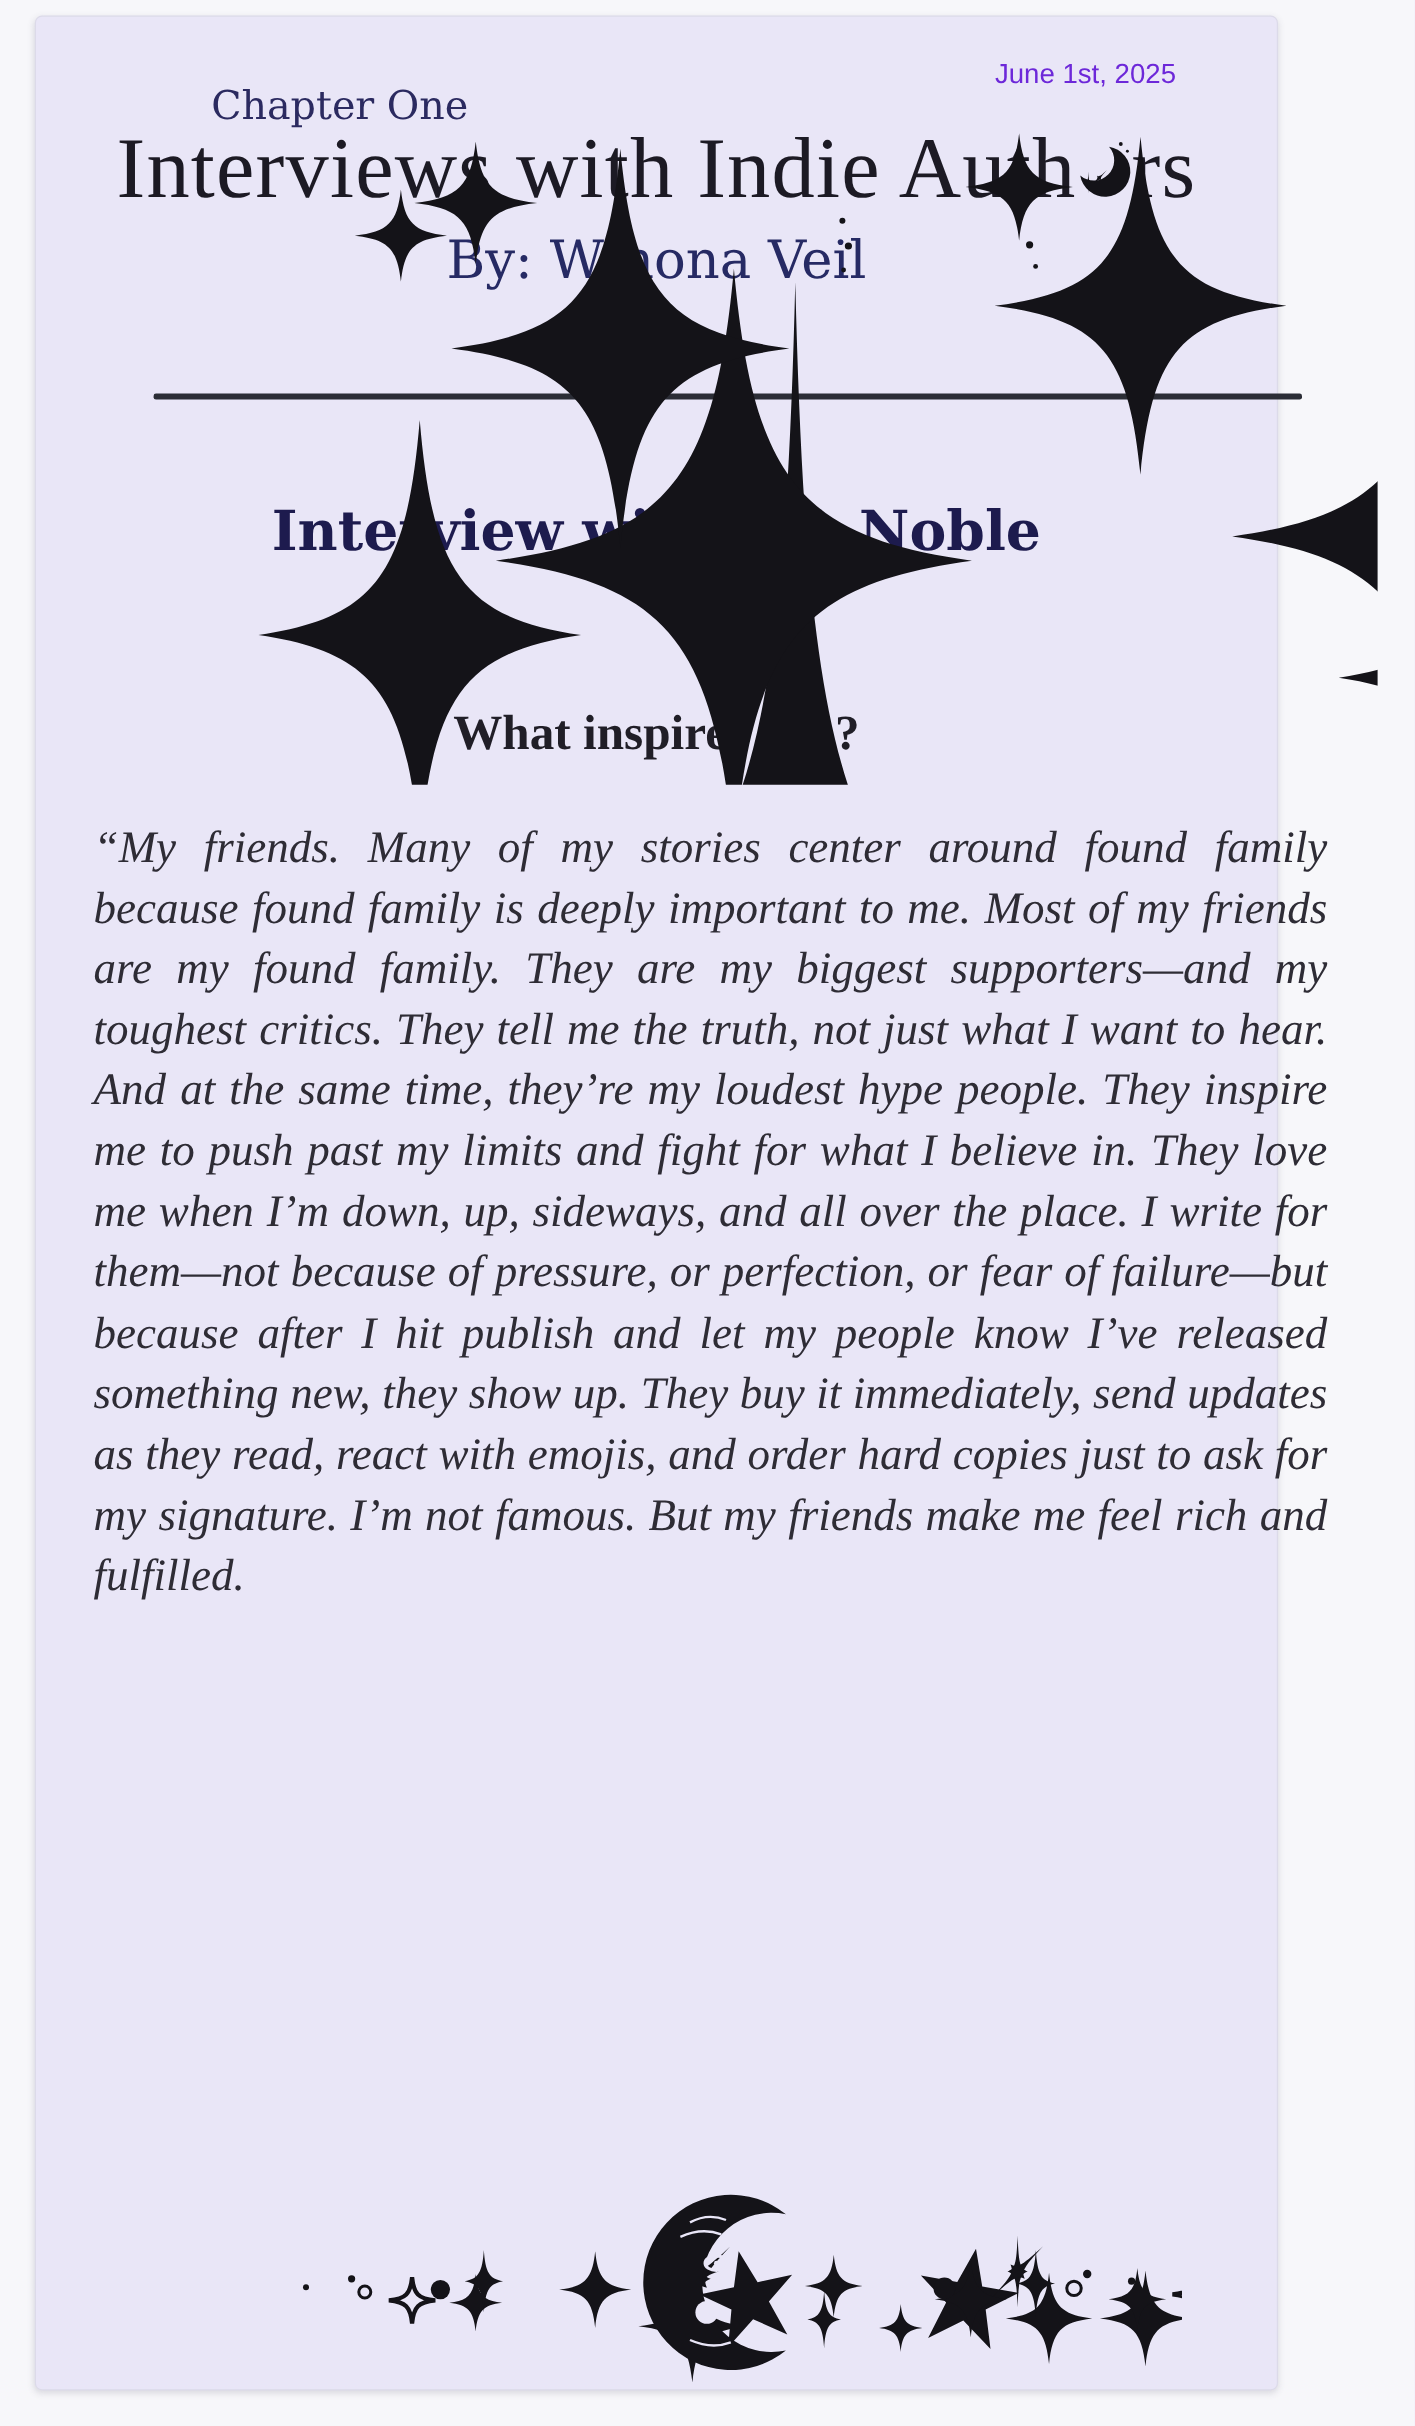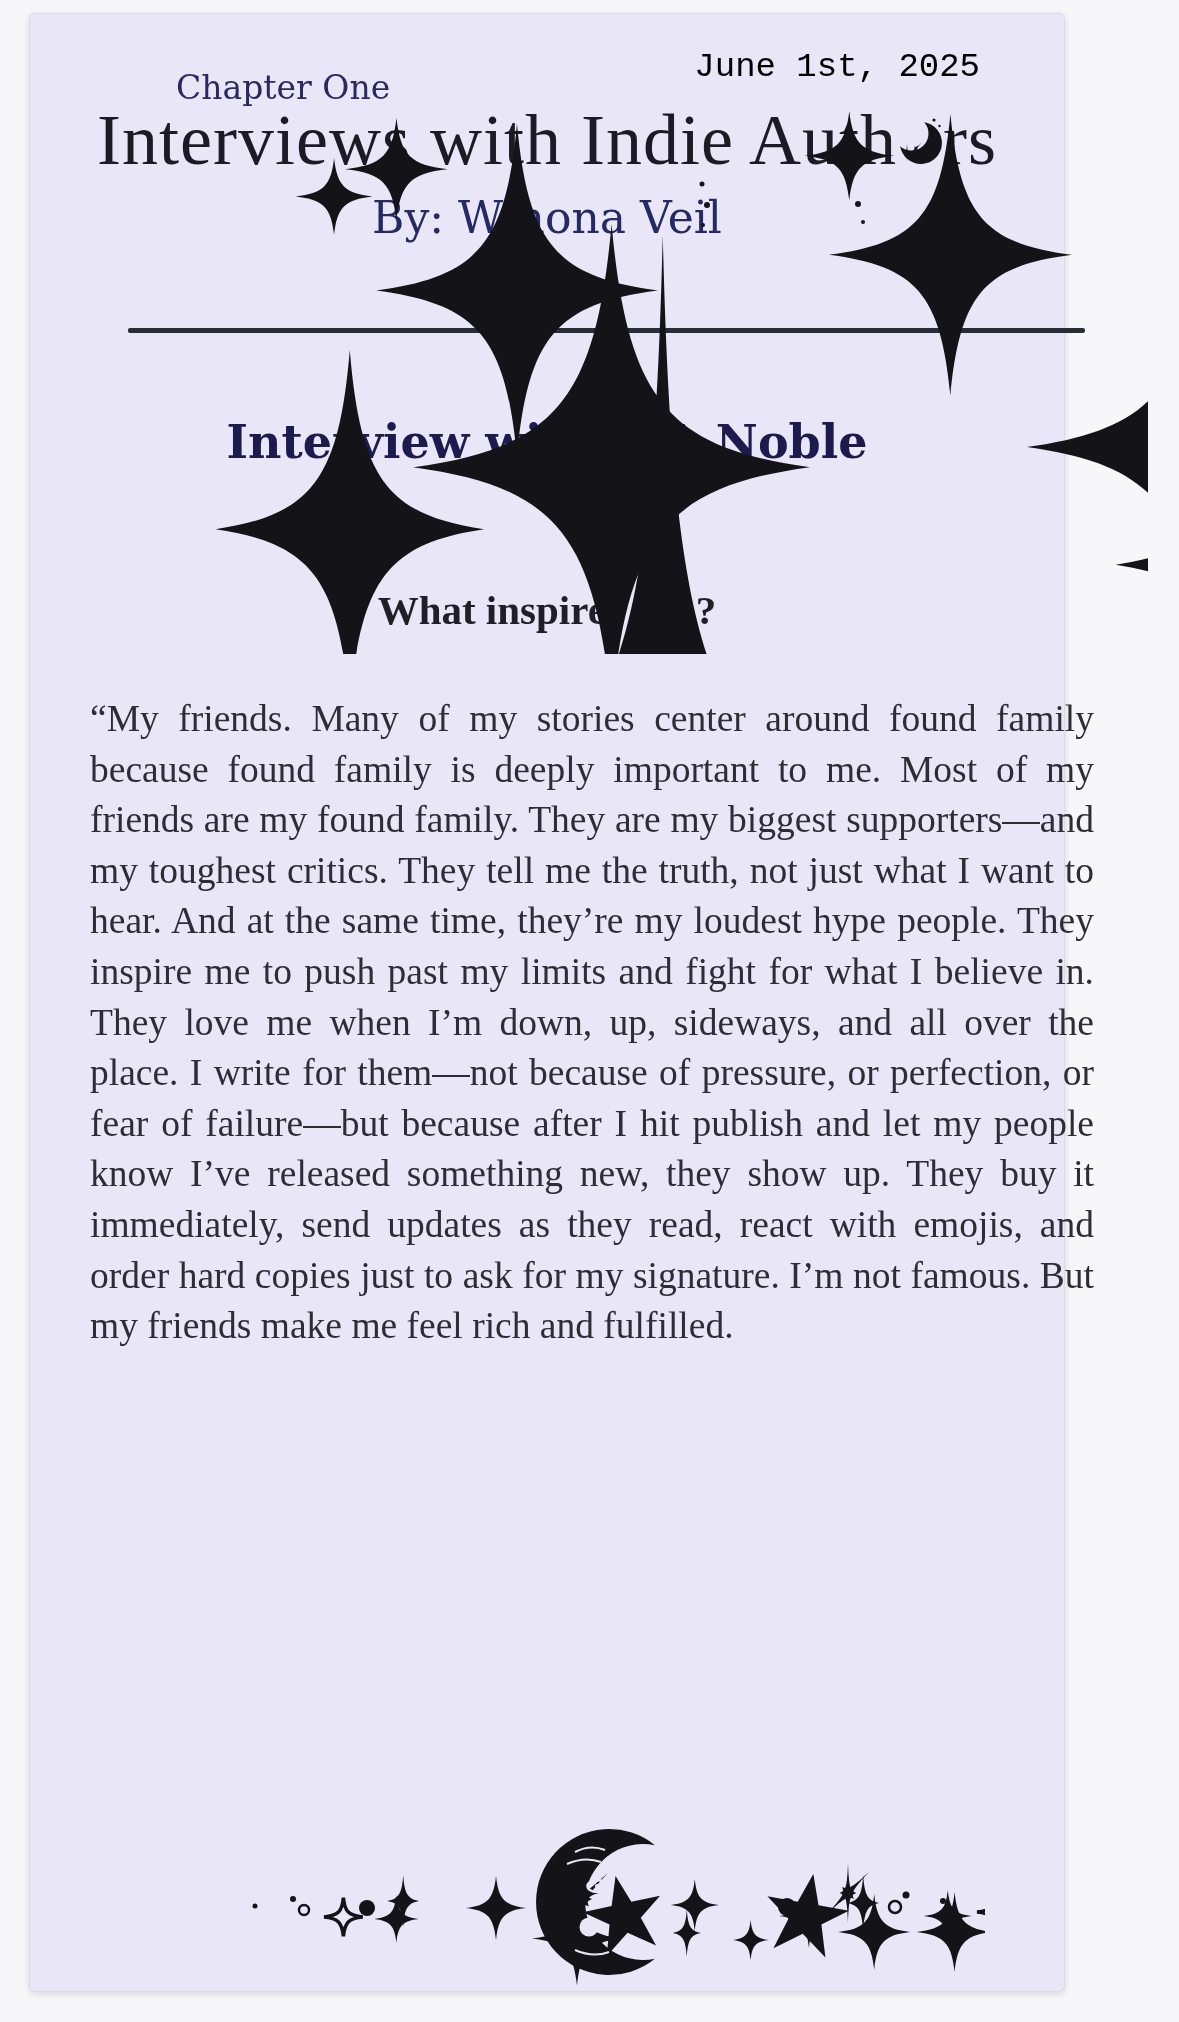--- a/index.html
+++ b/index.html
@@ -17,22 +17,22 @@
     box-shadow:0 2px 6px rgba(70,70,95,.18);
     box-sizing:border-box;
   }
   .chapter{
     position:absolute;left:146px;top:54px;
     font-family:"DejaVu Serif",serif;
     font-size:33px;color:#2b2a60;white-space:nowrap;
   }
   .date{
     position:absolute;right:84px;top:34px;
-    font-family:Liberation Mono, monospace;
-    font-size:34px;color:#000000;white-space:nowrap;
+    font-family:Liberation Sans, sans-serif;
+    font-size:23px;color:#6d28d9;white-space:nowrap;
   }
   .title{
     position:absolute;left:0;top:90px;width:100%;
     text-align:center;font-size:72px;line-height:1;
     color:#1c1a24;letter-spacing:1px;white-space:nowrap;
     font-family:"Liberation Serif",serif;
     z-index:1;
   }
   .title .moon-o{
     display:inline-block;width:46px;height:52px;
@@ -58,21 +58,21 @@
     position:absolute;left:0;top:576px;width:100%;
     text-align:center;font-size:41px;font-weight:bold;color:#201e27;
     font-family:"Liberation Serif",serif;line-height:1;
   }
   .answer{
     position:absolute;left:48px;top:668px;width:1028px;
     font-size:37.5px;line-height:50.6px;color:#2e2c35;
     text-align:justify;
     font-family:"Liberation Serif",serif;
   }
-  .answer p{margin:12px;}
+  .answer p{margin:0;font-style:italic;}
   .ornament{
     position:absolute;left:215px;top:1790px;width:740px;height:200px;
   }
   .ink{fill:#141318;}
 </style>
 </head>
 <body>
 
 <div class="page">
 

